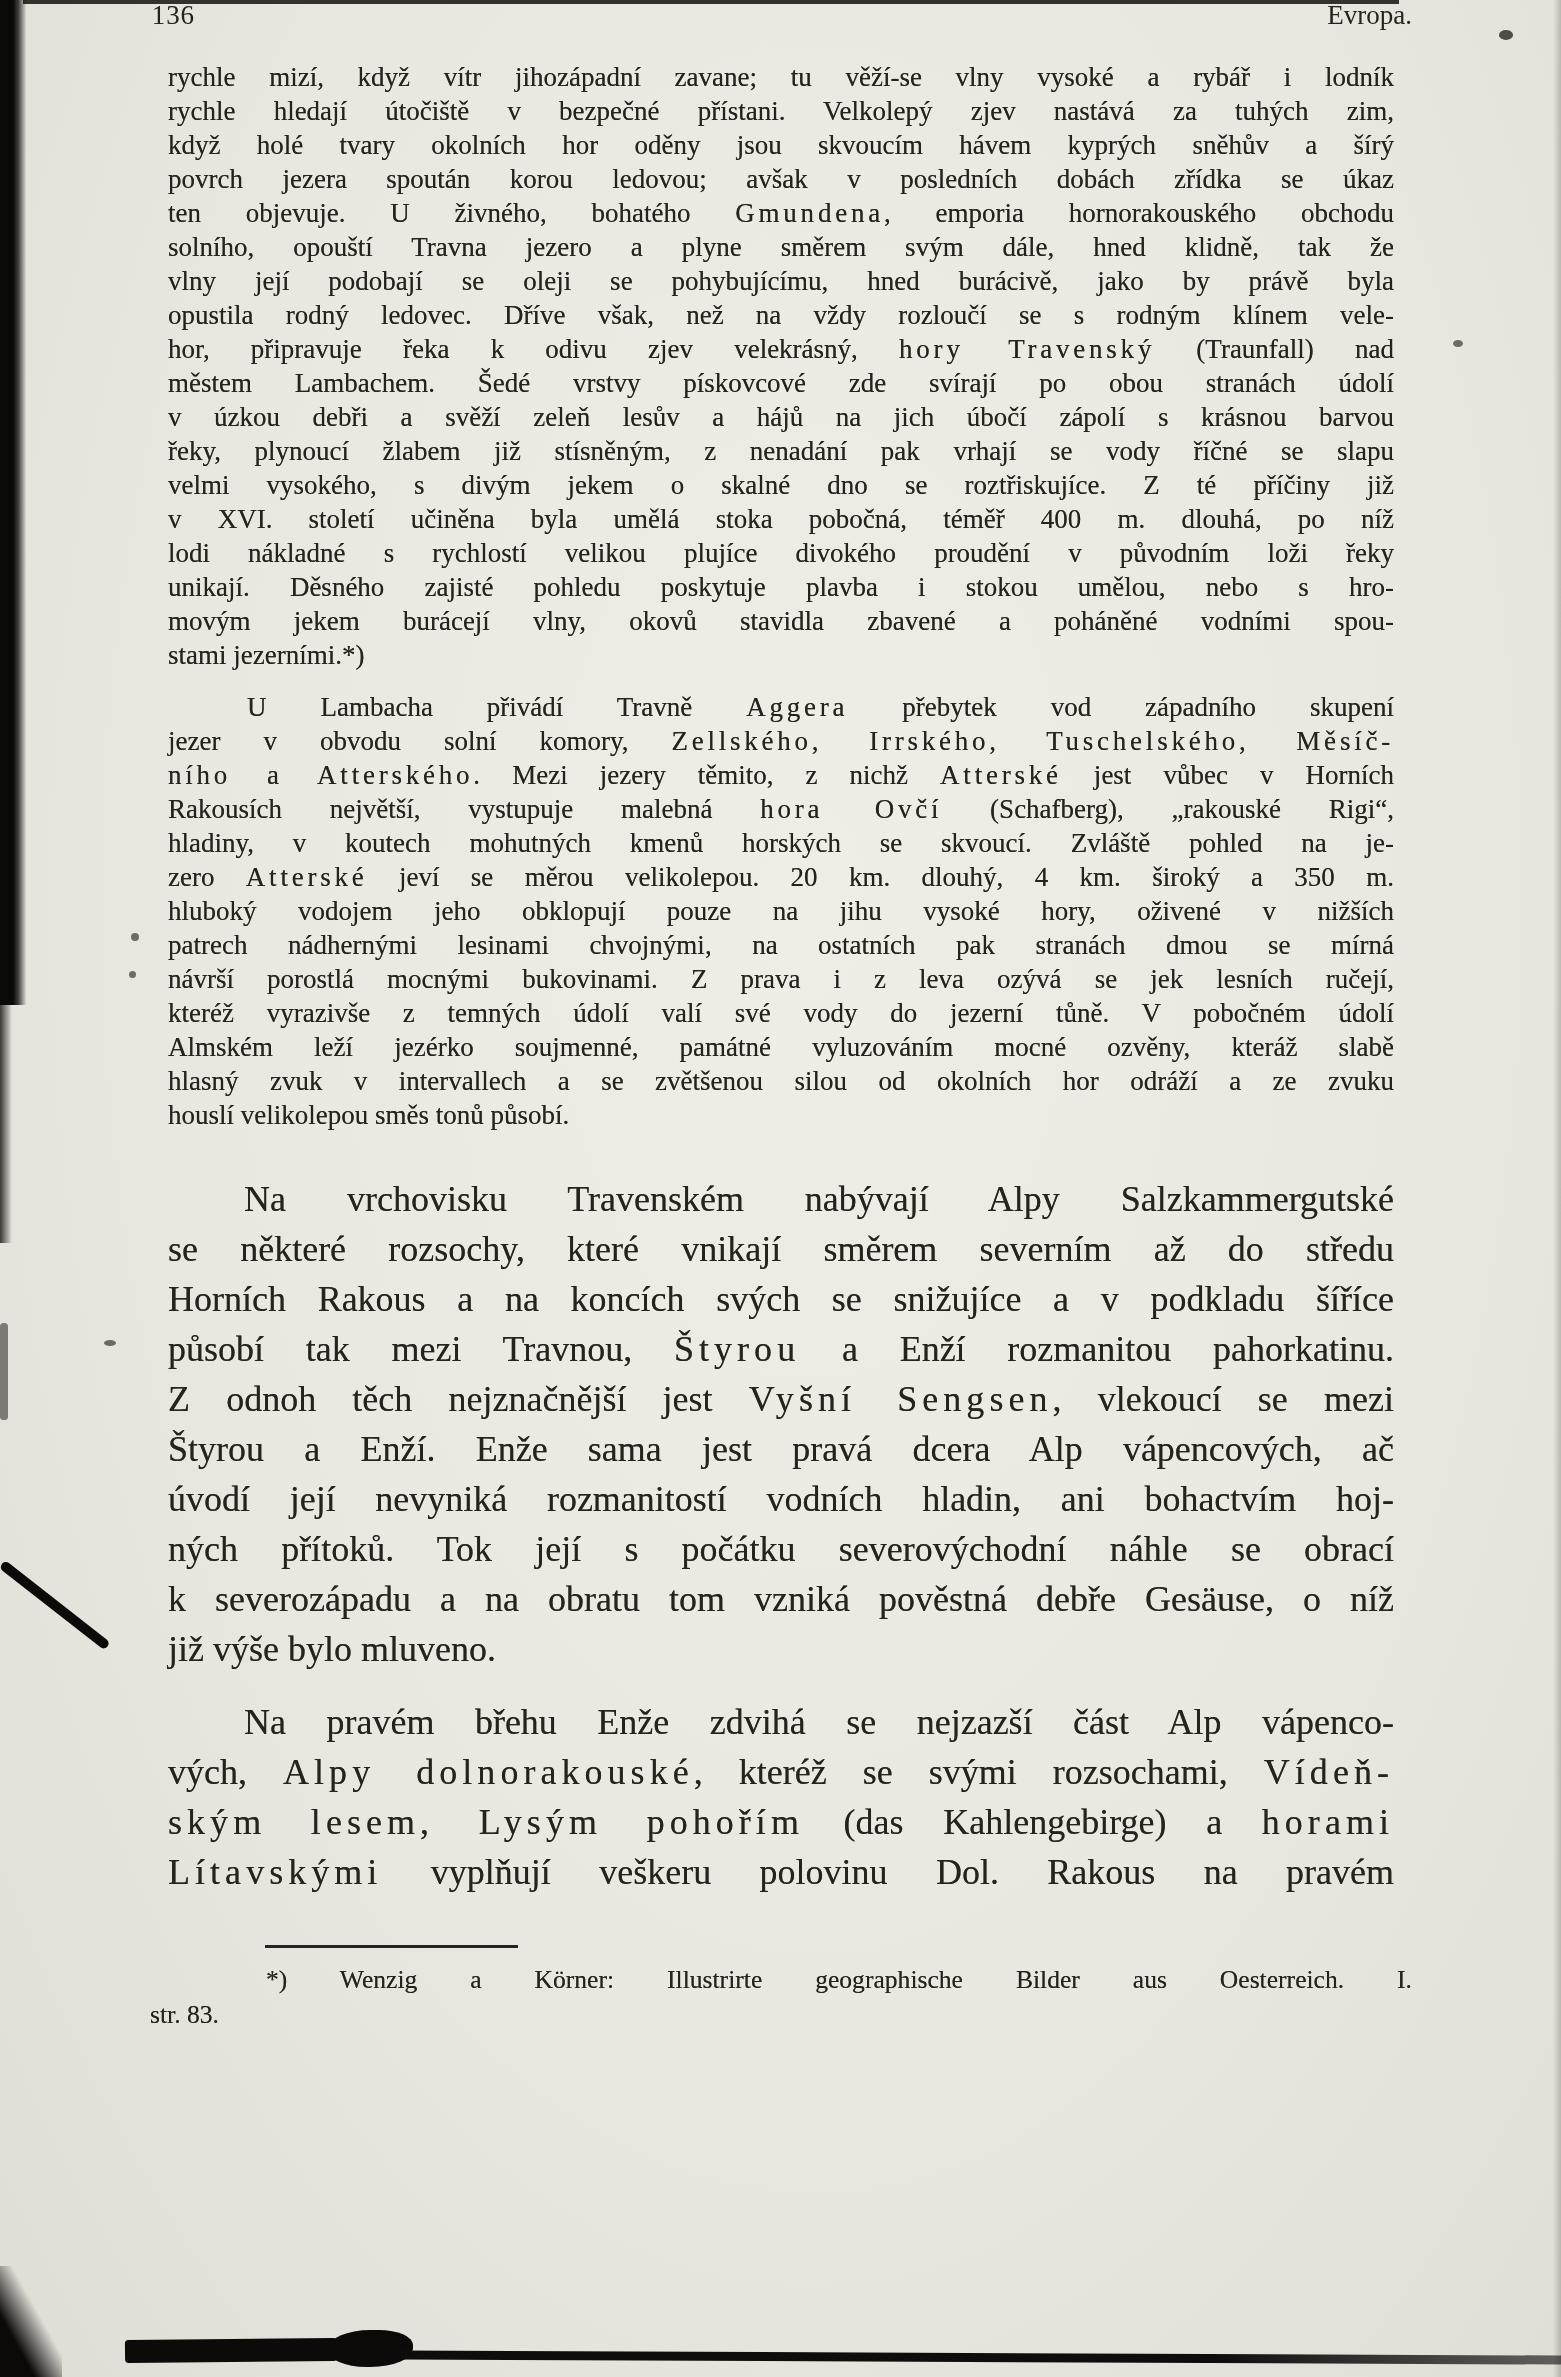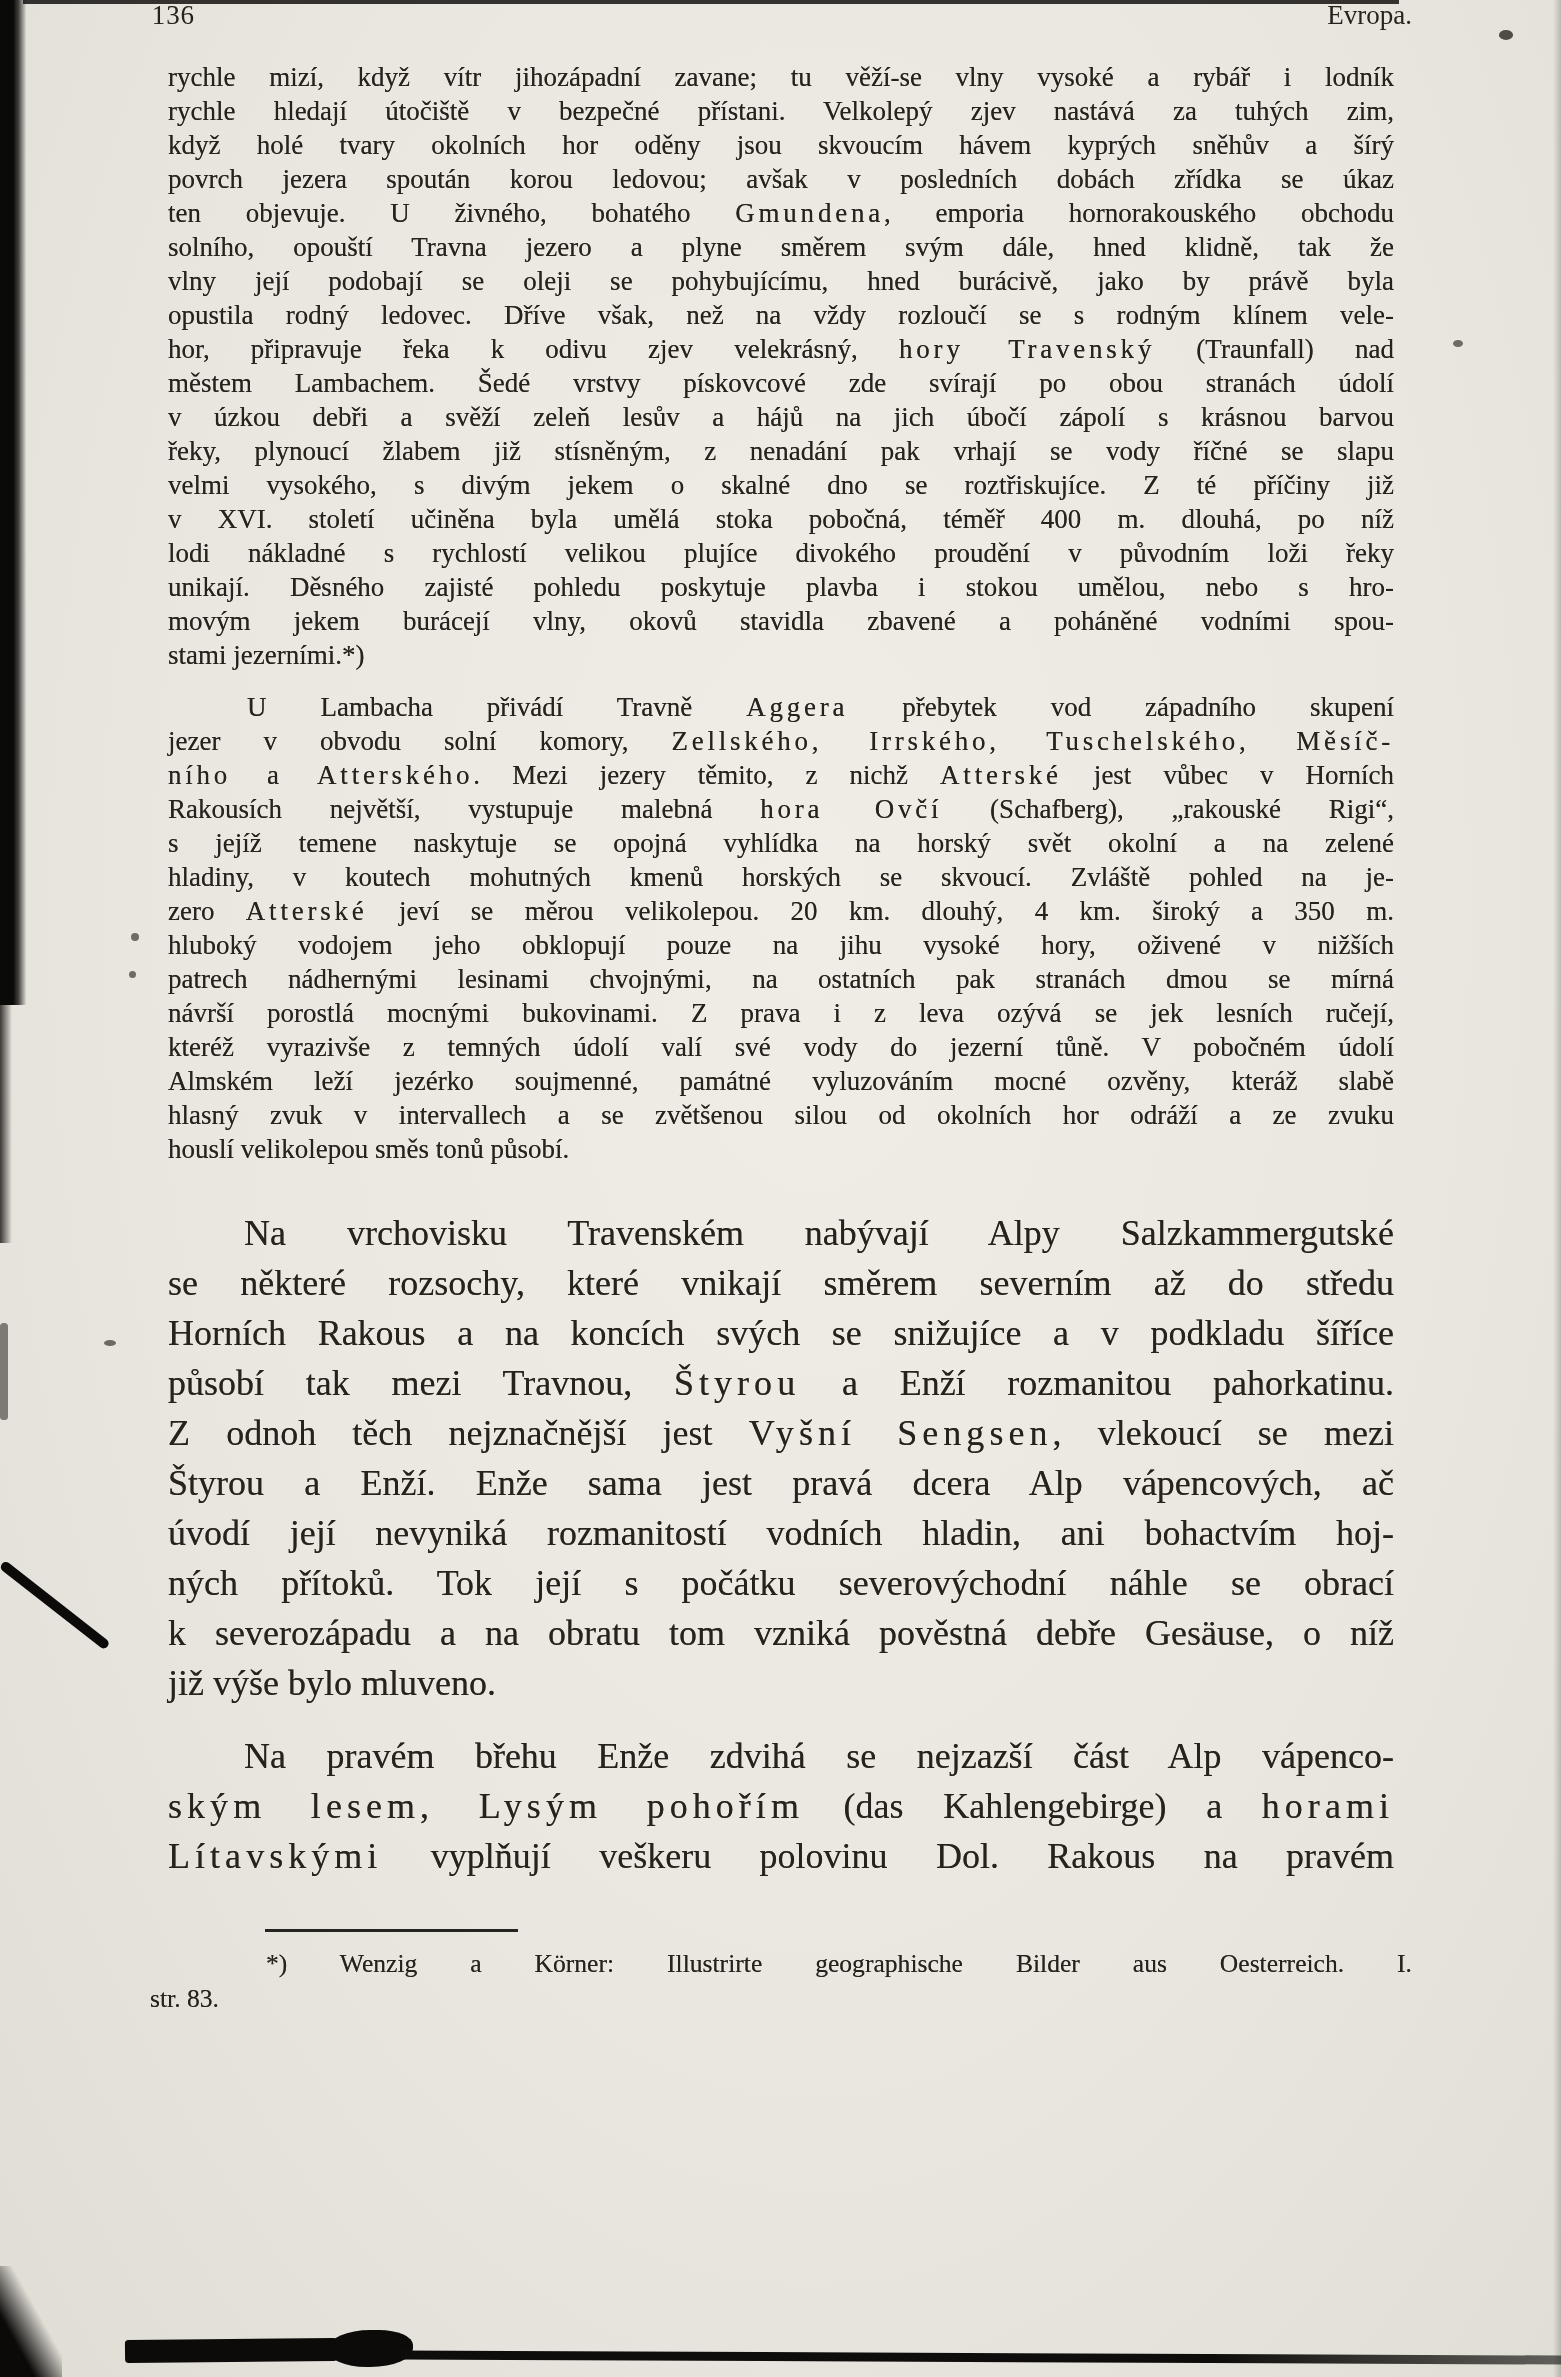--- a/index.html
+++ b/index.html
@@ -138,21 +138,20 @@
           <div class="line"><span>lodi nákladné s rychlostí velikou plujíce divokého proudění v původním loži řeky</span></div>
           <div class="line"><span>unikají. Děsného zajisté pohledu poskytuje plavba i stokou umělou, nebo s hro-</span></div>
           <div class="line"><span>movým jekem burácejí vlny, okovů stavidla zbavené a poháněné vodními spou-</span></div>
           <div class="line lastleft"><span>stami jezerními.*)</span></div>
         </div>
         <div class="para small">
           <div class="line indent"><span>U Lambacha přivádí Travně </span><span class="spaced">Aggera</span><span> přebytek vod západního skupení</span></div>
           <div class="line"><span>jezer v obvodu solní komory, </span><span class="spaced">Zellského, Irrského, Tuschelského, Měsíč-</span></div>
           <div class="line"><span class="spaced">ního a Atterského</span><span>. Mezi jezery těmito, z nichž </span><span class="spaced">Atterské</span><span> jest vůbec v Horních</span></div>
           <div class="line"><span>Rakousích největší, vystupuje malebná </span><span class="spaced">hora Ovčí</span><span> (Schafberg), „rakouské Rigi“,</span></div>
-          <div class="line"><span>s jejíž temene naskytuje se opojná vyhlídka na horský svět okolní a na zelené</span></div>
           <div class="line"><span>hladiny, v koutech mohutných kmenů horských se skvoucí. Zvláště pohled na je-</span></div>
           <div class="line"><span>zero </span><span class="spaced">Atterské</span><span> jeví se měrou velikolepou. 20 km. dlouhý, 4 km. široký a 350 m.</span></div>
           <div class="line"><span>hluboký vodojem jeho obklopují pouze na jihu vysoké hory, oživené v nižších</span></div>
           <div class="line"><span>patrech nádhernými lesinami chvojnými, na ostatních pak stranách dmou se mírná</span></div>
           <div class="line"><span>návrší porostlá mocnými bukovinami. Z prava i z leva ozývá se jek lesních ručejí,</span></div>
           <div class="line"><span>kteréž vyrazivše z temných údolí valí své vody do jezerní tůně. V pobočném údolí</span></div>
           <div class="line"><span>Almském leží jezérko soujmenné, památné vyluzováním mocné ozvěny, kteráž slabě</span></div>
           <div class="line"><span>hlasný zvuk v intervallech a se zvětšenou silou od okolních hor odráží a ze zvuku</span></div>
           <div class="line lastleft"><span>houslí velikolepou směs tonů působí.</span></div>
         </div>
@@ -163,20 +162,21 @@
           <div class="line"><span>působí tak mezi Travnou, </span><span class="spaced">Štyrou</span><span> a Enží rozmanitou pahorkatinu.</span></div>
           <div class="line"><span>Z odnoh těch nejznačnější jest </span><span class="spaced">Vyšní Sengsen</span><span>, vlekoucí se mezi</span></div>
           <div class="line"><span>Štyrou a Enží. Enže sama jest pravá dcera Alp vápencových, ač</span></div>
           <div class="line"><span>úvodí její nevyniká rozmanitostí vodních hladin, ani bohactvím hoj-</span></div>
           <div class="line"><span>ných přítoků. Tok její s počátku severovýchodní náhle se obrací</span></div>
           <div class="line"><span>k severozápadu a na obratu tom vzniká pověstná debře Gesäuse, o níž</span></div>
           <div class="line lastleft"><span>již výše bylo mluveno.</span></div>
         </div>
         <div class="para large">
           <div class="line indent"><span>Na pravém břehu Enže zdvihá se nejzazší část Alp vápenco-</span></div>
+          <div class="line"><span>vých, </span><span class="spaced">Alpy dolnorakouské</span><span>, kteréž se svými rozsochami, </span><span class="spaced">Vídeň-</span></div>
           <div class="line"><span class="spaced">ským lesem, Lysým pohořím</span><span> (das Kahlengebirge) a </span><span class="spaced">horami</span></div>
           <div class="line"><span class="spaced">Lítavskými</span><span> vyplňují veškeru polovinu Dol. Rakous na pravém</span></div>
         </div>
       </main>
 
     <div class="footnote-block">
       <div class="footnote-rule"></div>
       <div id="footnote-text">
           <div class="line indent"><span>*) Wenzig a Körner: Illustrirte geographische Bilder aus Oesterreich. I.</span></div>
           <div class="line lastleft"><span>str. 83.</span></div>

